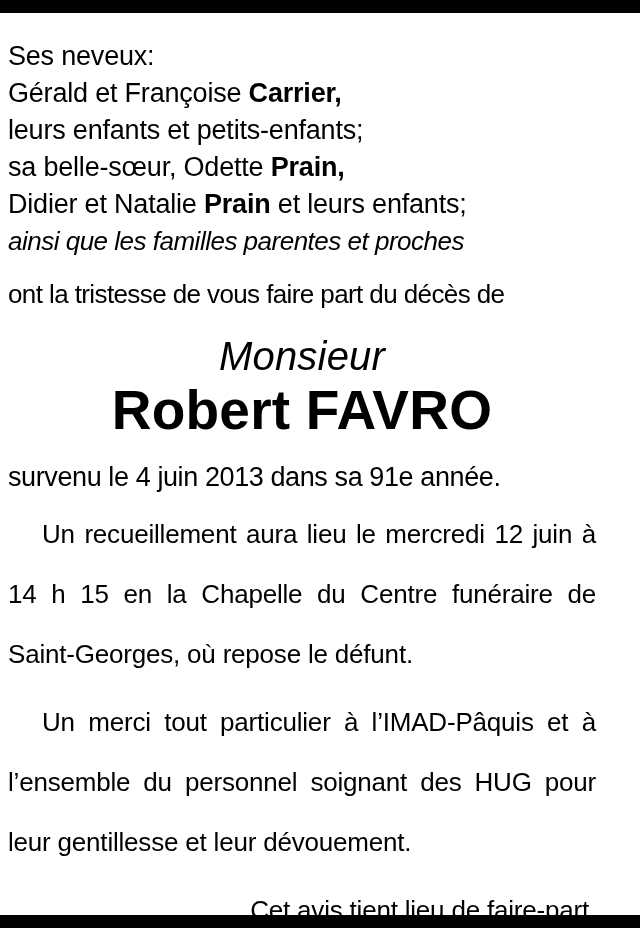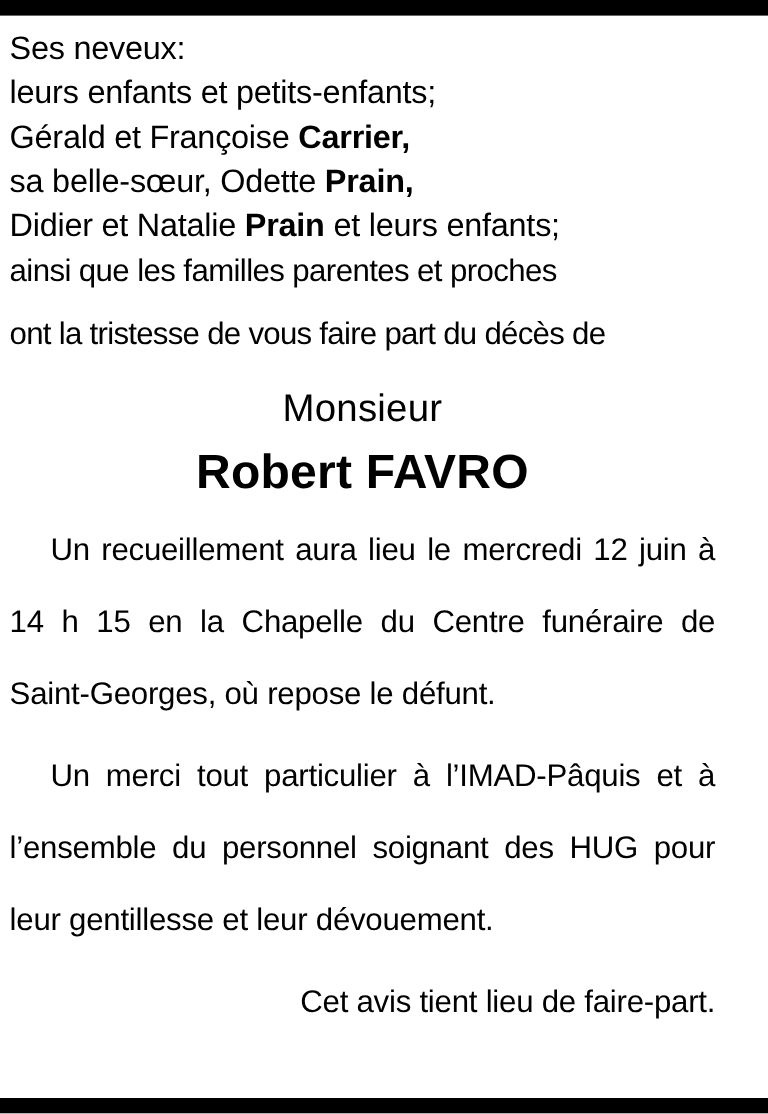--- a/index.html
+++ b/index.html
@@ -12,21 +12,21 @@
     height: 928px;
     font-family: "Liberation Sans", sans-serif;
     color: #000000;
     overflow: hidden;
   }
   .notice {
     position: relative;
     width: 604px;
     height: 928px;
     box-sizing: border-box;
-    padding: 0 8px;
+    padding: 16px 8px;
     display: block;
   }
   .top-rule {
     position: absolute;
     left: 0;
     top: 0;
     width: 640px;
     height: 13px;
     background: #000000;
   }
@@ -50,38 +50,40 @@
     white-space: nowrap;
   }
   .family-line b {
     font-weight: bold;
   }
   .line-condensed {
     font-size: 26px;
     line-height: 37px;
     letter-spacing: -0.5px;
     white-space: nowrap;
+    font-style: italic;
   }
   .announce-line {
     margin-top: 16px;
     font-size: 26px;
     line-height: 36px;
     letter-spacing: -0.6px;
     white-space: nowrap;
   }
   .honorific {
     text-align: center;
-    font-size: 32px;
+    font-size: 40px;
     line-height: 44px;
     margin-top: 22px;
     letter-spacing: 0.2px;
+    font-style: italic;
   }
   .deceased-name {
     text-align: center;
-    font-size: 40px;
+    font-size: 55px;
     line-height: 52px;
     font-weight: bold;
     margin-top: 6px;
     letter-spacing: 0.2px;
   }
   .after-name {
     margin-top: 22px;
     font-size: 27px;
     line-height: 38px;
     letter-spacing: -0.4px;
@@ -105,37 +107,38 @@
 
 <div class="notice">
 
   <div class="top-rule"></div>
 
   <div class="content">
 
     <div class="family-block">
       <div class="family-line">Ses neveux:</div>
 
+      <div class="family-line"><span>Gérald et Françoise </span><b>Carrier,</b><span></span></div>
+
       <div class="family-line"><span>leurs enfants et petits-enfants;</span><b></b><span></span></div>
-
-      <div class="family-line"><span>Gérald et Françoise </span><b>Carrier,</b><span></span></div>
 
       <div class="family-line"><span>sa belle-sœur, Odette </span><b>Prain,</b><span></span></div>
 
       <div class="family-line"><span>Didier et Natalie </span><b>Prain</b><span> et leurs enfants;</span></div>
 
       <div class="line-condensed">ainsi que les familles parentes et proches</div>
     </div>
 
     <div class="announce-line">ont la tristesse de vous faire part du décès de</div>
 
     <div class="honorific">Monsieur</div>
 
     <div class="deceased-name">Robert FAVRO</div>
 
+    <div class="after-name">survenu le 4 juin 2013 dans sa 91e année.</div>
 
     <p class="para">Un recueillement aura lieu le mercredi 12 juin à 14 h 15 en la Chapelle du Centre funéraire de Saint-Georges, où repose le défunt.</p>
     <p class="para">Un merci tout particulier à l’IMAD-Pâquis et à l’ensemble du personnel soignant des HUG pour leur gentillesse et leur dévouement.</p>
     <p class="para last">Cet avis tient lieu de faire-part.</p>
 
   </div>
 
   <div class="bottom-rule"></div>
 </div>
 

